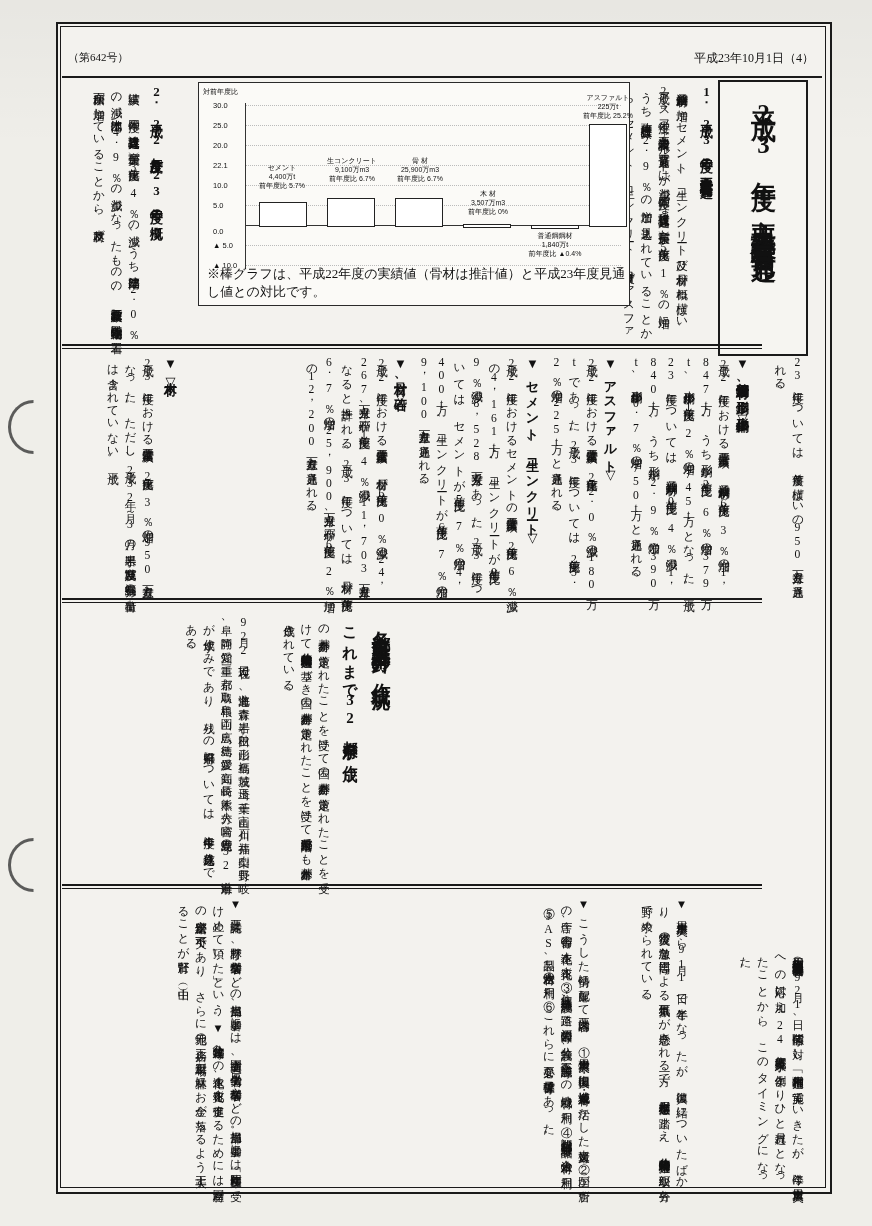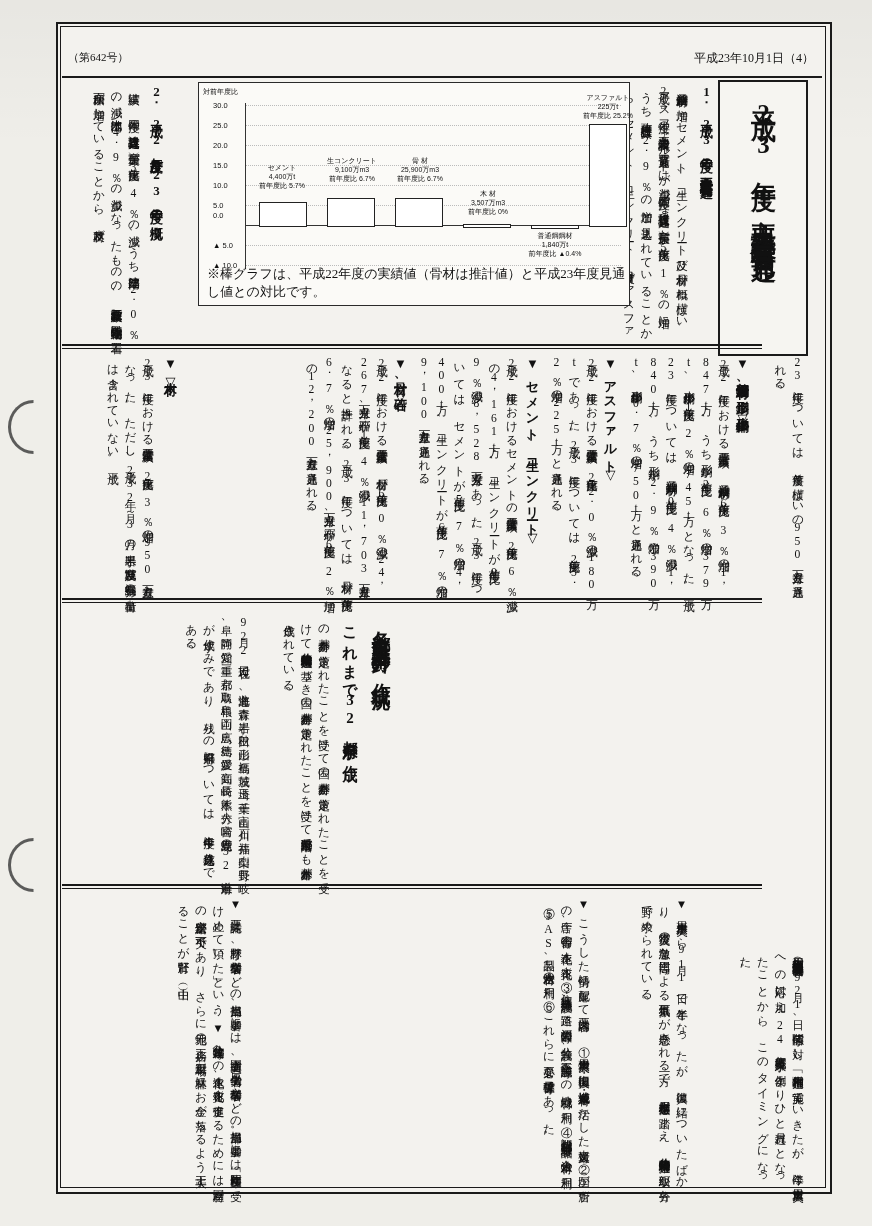--- a/index.html
+++ b/index.html
@@ -173,24 +173,24 @@
 
   <div class="vhead" style="left:146px;top:84px;height:250px;">2．平成22年度及び23年度の概況</div>
   <div class="vcol" style="left:66px;top:84px;height:250px;width:76px;">実績は、同年度の建設投資見込み（実質値）が前年度比3．4％の減少、うち建築部門は2．0％の減少、土木部門は4．9％の減少となったものの、新設住宅着工戸数及び民間非住宅建築物の着工床面積が増加していることから、木材及び</div>
 
   <div class="chartbox">
     <div class="ylab">対前年度比</div>
 
     <div class="ytick" style="top:22px;">30.0</div>
     <div class="ytick" style="top:42px;">25.0</div>
     <div class="ytick" style="top:62px;">20.0</div>
-    <div class="ytick" style="top:82px;">15.0</div>
+    <div class="ytick" style="top:82px;">22.1</div>
     <div class="ytick" style="top:102px;">10.0</div>
     <div class="ytick" style="top:122px;">5.0</div>
-    <div class="ytick" style="top:132px;">0.0</div>
+    <div class="ytick" style="top:148px;">0.0</div>
     <div class="ytick" style="top:162px;">▲ 5.0</div>
     <div class="ytick" style="top:182px;">▲ 10.0</div>
 
     <div class="gl" style="top:22px;"></div>
     <div class="gl" style="top:42px;"></div>
     <div class="gl" style="top:62px;"></div>
     <div class="gl" style="top:82px;"></div>
     <div class="gl" style="top:102px;"></div>
     <div class="gl" style="top:122px;"></div>
     <div class="zeroline" style="top:142px;"></div>

